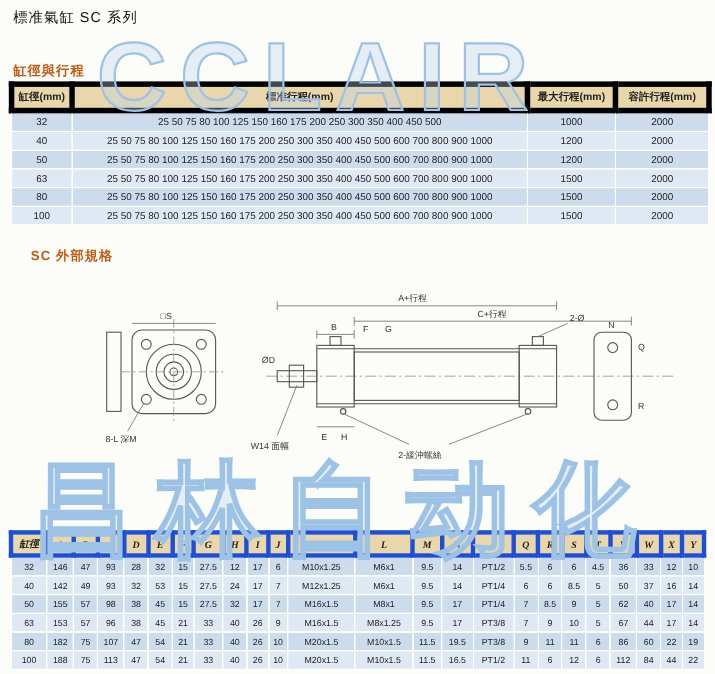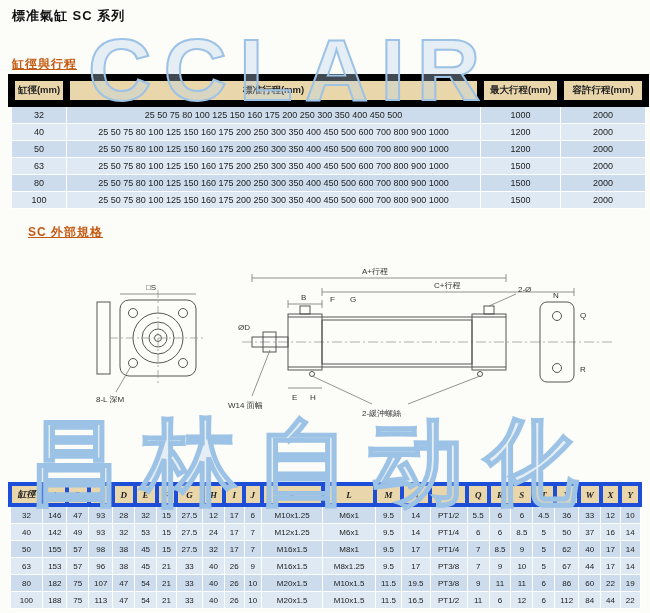--- a/index.html
+++ b/index.html
@@ -1,28 +1,28 @@
 <!DOCTYPE html>
 <html><head>
 <meta charset="utf-8">
 <style>
   html,body{margin:0;padding:0;background:#e8e8e8;}
   .page{position:relative;width:650px;height:613px;background:#fcfcf9;overflow:hidden;
         font-family:"Liberation Sans",sans-serif;color:#222;}
 
-  .title{position:absolute;top:7px;left:12px;font-size:13px;font-weight:bold;color:#111;
+  .title{position:absolute;top:7px;left:12px;font-size:13px;font-weight:normal;color:#111;
          letter-spacing:1px;margin:0;z-index:2;}
-  .sec{position:absolute;font-size:12px;font-weight:bold;color:#c45a11;letter-spacing:1px;margin:0;z-index:2;text-decoration:underline;}
+  .sec{position:absolute;font-size:12px;font-weight:bold;color:#c45a11;letter-spacing:1px;margin:0;z-index:2;}
   .sec1{top:56px;left:12px;}
   .sec2{top:224px;left:28px;}
 
   table{border-collapse:collapse;table-layout:fixed;position:absolute;left:8px;z-index:1;}
   .stroke-table{top:74px;width:634px;font-size:9px;}
   .stroke-table th{background:#e9d6ab;font-weight:bold;font-size:9.5px;padding:3px 2px;
-                   border:7px solid #000000;color:#222;white-space:nowrap;overflow:hidden;}
+                   border:5px solid #000000;color:#222;white-space:nowrap;overflow:hidden;}
   .stroke-table td{padding:3px 2px;border:1px solid #fff;text-align:center;color:#222;
                    background:#ccdcec;white-space:nowrap;overflow:hidden;}
   .stroke-table tr.alt td{background:#dfe9f3;}
 
   .dim-table{top:482px;width:634px;font-size:8px;}
   .dim-table th{background:#e9d6ab;font-style:italic;font-family:"Liberation Serif",serif;
                 font-size:9px;padding:2px 0;border:4px solid #1d4ed8;color:#222;}
   .dim-table td{padding:3.5px 0;border:1px solid #fff;text-align:center;background:#ccdcec;
                 white-space:nowrap;overflow:hidden;color:#222;}
   .dim-table tr.alt td{background:#dfe9f3;}

